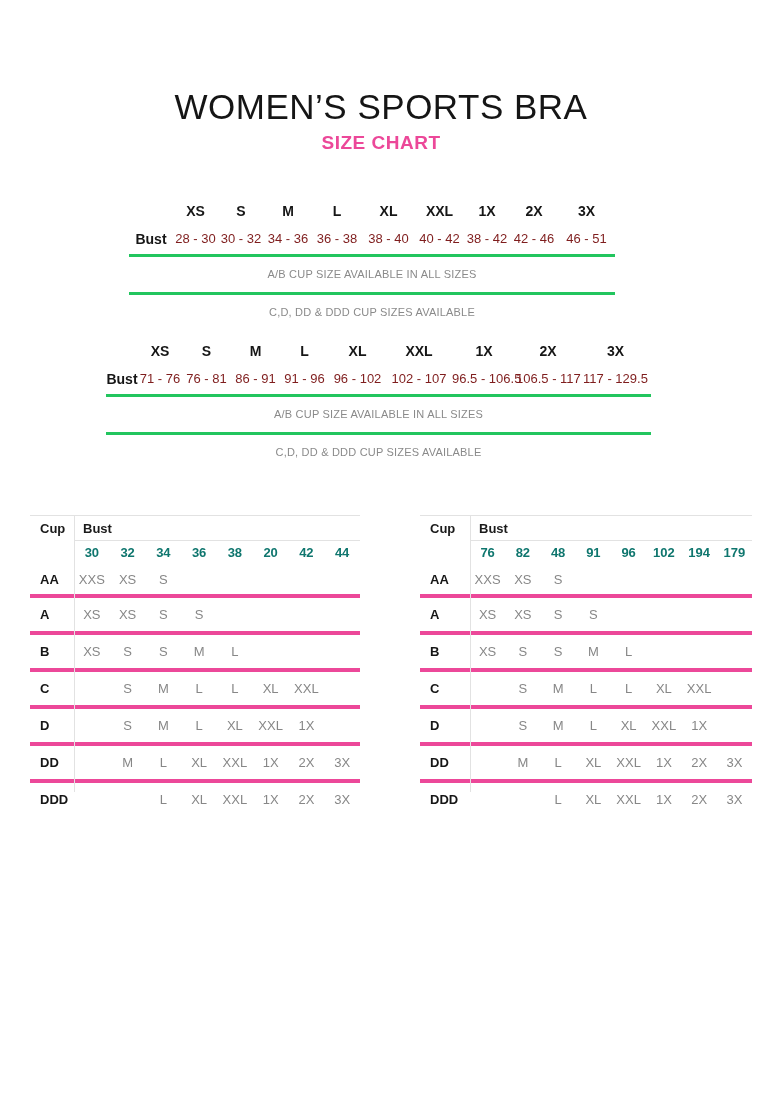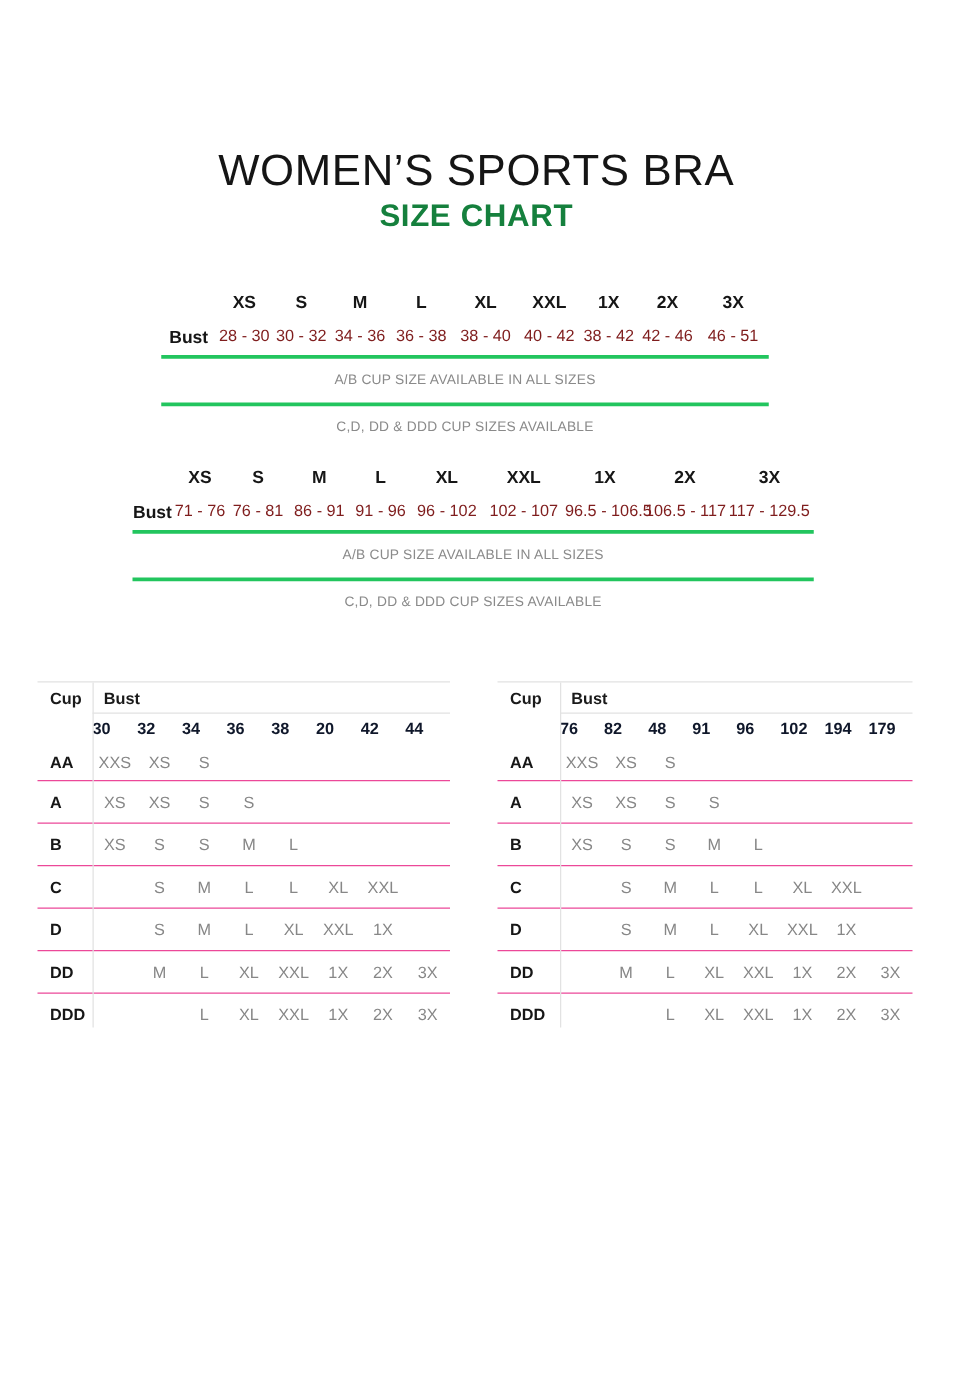--- a/index.html
+++ b/index.html
@@ -3,59 +3,59 @@
 <meta charset="utf-8">
 <style>
   html,body{margin:0;padding:0;}
   body{
     width:762px;height:1100px;background:#ffffff;overflow:hidden;
     font-family:"Liberation Sans",sans-serif;color:#1a1a1a;
   }
   .page{position:relative;width:762px;height:1100px;}
 
   
-  h1.title{margin:0;padding-top:119px;font-size:35px;line-height:36px;
+  h1.title{margin:0;padding-top:89px;font-size:35px;line-height:36px;
     font-weight:400;text-align:center;color:#151515;letter-spacing:.5px;}
-  h2.subtitle{margin:7px 0 0;font-size:25px;line-height:22px;font-weight:700;
-    text-align:center;color:#15803d;letter-spacing:.5px;}
+  h2.subtitle{margin:7px 0 0;font-size:19px;line-height:22px;font-weight:700;
+    text-align:center;color:#ec4899;letter-spacing:.5px;}
 
   
   .size-block{box-sizing:border-box;}
   .size-block.b-in{width:486px;margin:44px 0 0 129px;}
   .size-block.b-cm{width:545px;margin:8px 0 0 106px;}
   .size-grid{display:grid;}
   .grid-in{grid-template-columns:44px 45px 46px 48px 50px 53px 49px 46px 48px 57px;}
   .grid-cm{grid-template-columns:32px 44px 49px 49px 49px 57px 66px 64px 64px 71px;}
   .sg-cell{text-align:center;white-space:nowrap;}
   .sg-cell.hdr{height:26px;line-height:26px;font-weight:700;font-size:14px;color:#161616;}
   .sg-cell.lbl{height:30px;line-height:30px;font-weight:700;font-size:14px;color:#161616;}
   .sg-cell.val{height:30px;line-height:30px;font-size:13px;color:#7f1d1d;}
   .note{height:35px;line-height:35px;border-top:3px solid #22c55e;text-align:center;
     font-size:11px;letter-spacing:.2px;color:#8a8a8a;}
 
   
-  .cup-wrap{display:flex;margin:45px 30px 0 30px;gap:38px;}
+  .cup-wrap{display:flex;margin:45px 30px 0 30px;gap:60px;}
   .cup-table{position:relative;border-top:1px solid #e2e2e2;box-sizing:border-box;}
   .cup-table.t-in{width:330px;}
   .cup-table.t-cm{width:332px;}
   .vline{position:absolute;top:0;width:1px;height:276px;background:#e2e2e2;}
   .t-in .vline{left:44px;}
   .t-cm .vline{left:50px;}
   .row{display:flex;}
   .cup-hdr-row{height:25px;line-height:25px;}
   .cup-col{font-weight:700;font-size:13px;padding-left:10px;box-sizing:border-box;}
   .t-in .cup-col,.t-in .stub,.t-in .rowlabel{width:44px;flex:0 0 44px;}
   .t-cm .cup-col,.t-cm .stub,.t-cm .rowlabel{width:50px;flex:0 0 50px;}
   .bust-region{flex:1;border-bottom:1px solid #e2e2e2;font-weight:700;font-size:13px;
     padding-left:9px;box-sizing:border-box;}
   .nums-row{height:24px;line-height:24px;}
-  .num{font-weight:700;font-size:13px;color:#0f172a;}
+  .num{text-align:center;font-weight:700;font-size:13px;color:#0f766e;}
   .t-in .num,.t-in .cell{width:35.75px;flex:0 0 35.75px;}
   .t-cm .num,.t-cm .cell{width:35.25px;flex:0 0 35.25px;}
-  .data-row{height:33px;line-height:33px;border-bottom:1px solid #ec4899;}
+  .data-row{height:33px;line-height:33px;border-bottom:4px solid #ec4899;}
   .data-row.first{height:29px;line-height:29px;}
   .data-row.last{border-bottom:none;align-items:center;}
   .rowlabel{font-weight:700;font-size:13px;padding-left:10px;box-sizing:border-box;color:#161616;}
   .cell{text-align:center;font-size:13px;color:#878787;}
 </style>
 </head>
 <body>
 
 <div class="page">
 

